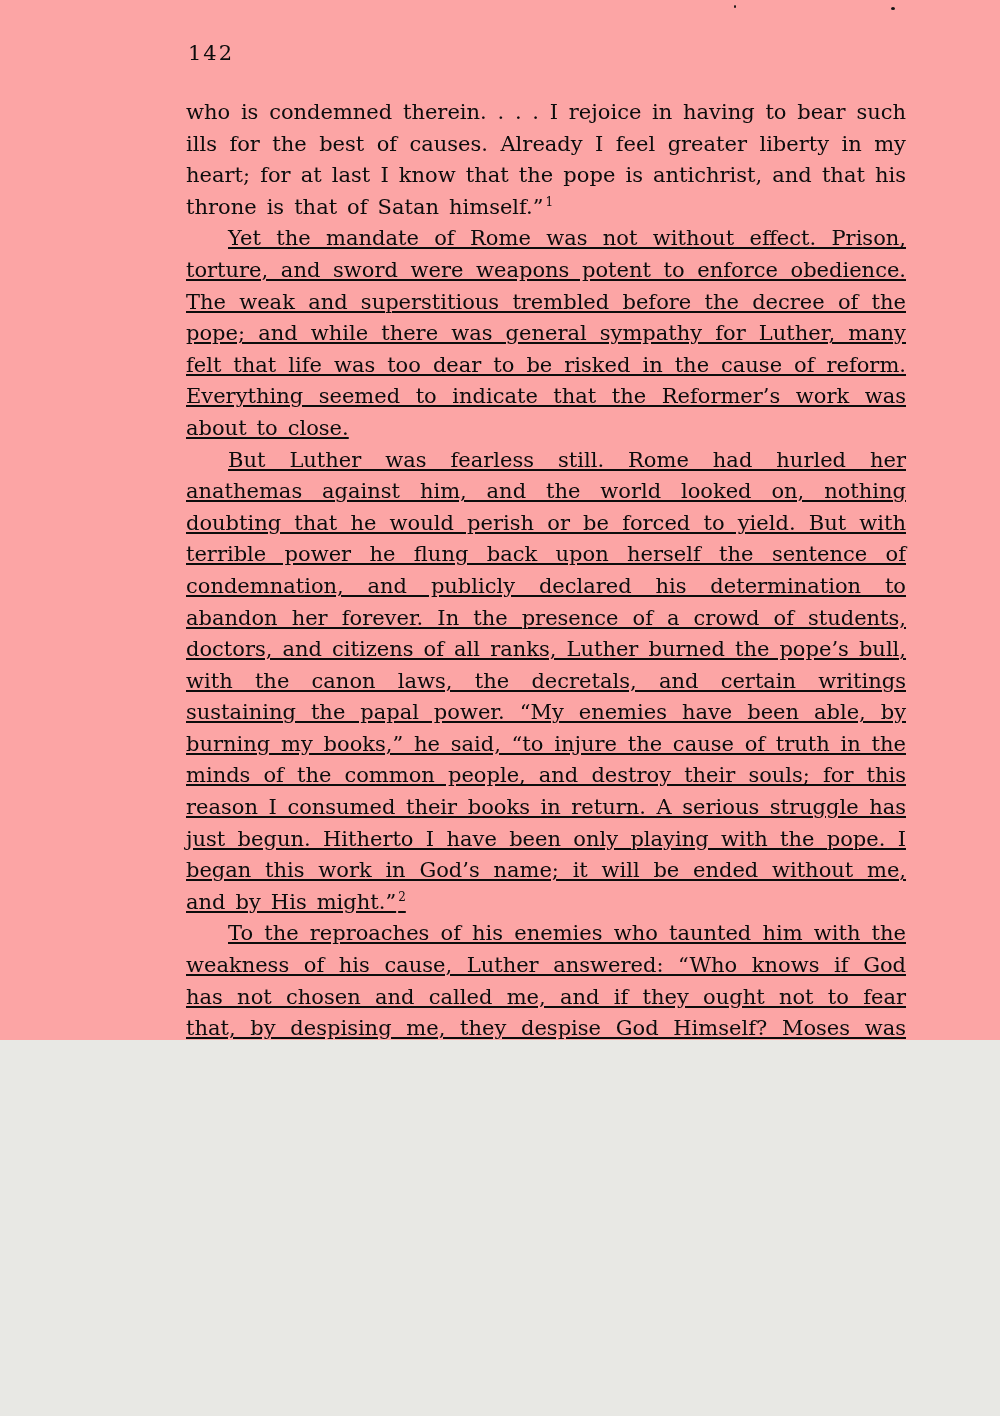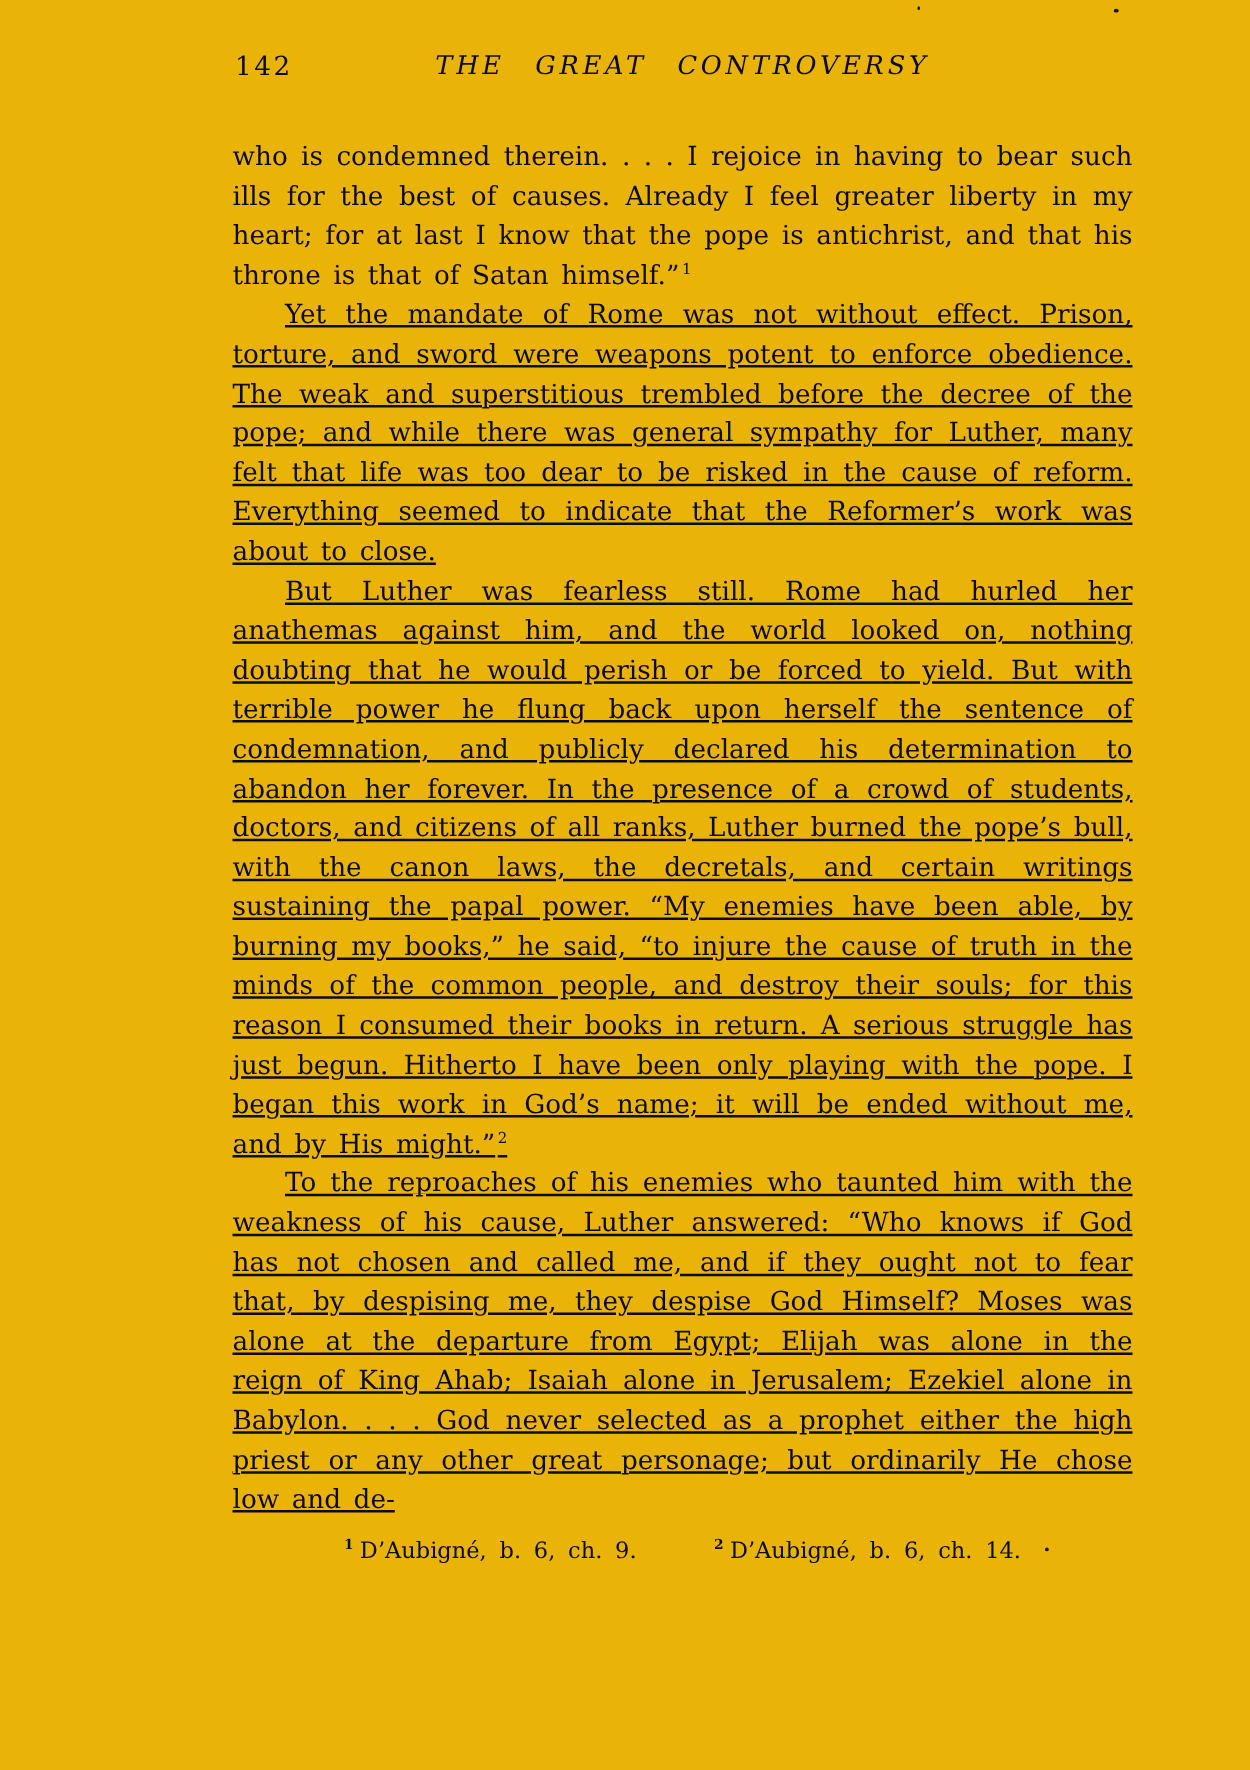--- a/index.html
+++ b/index.html
@@ -3,23 +3,23 @@
 <meta charset="utf-8">
 <style>
   html, body {
     margin: 0;
     padding: 0;
     background: #e8e8e4;
   }
   .page {
     position: relative;
     width: 1000px;
-    height: 1416px;
+    height: 1040px;
     margin: 0 auto;
-    background: #eab308;
+    background: #fca5a5;
     overflow: hidden;
     font-family: "DejaVu Serif", "Liberation Serif", serif;
     color: #0c0c0c;
   }
   .content {
     position: absolute;
     left: 186px;
     top: 40px;
     width: 720px;
   }
@@ -37,21 +37,21 @@
   .head-title {
     display: block;
     text-align: center;
     font-style: italic;
     font-size: 20.5px;
     letter-spacing: 3px;
     word-spacing: 15px;
     white-space: nowrap;
   }
   .body-text {
-    margin-top: 42px;
+    margin-top: 29px;
     font-size: 21px;
     line-height: 31.6px;
     text-align: justify;
     word-spacing: 0.16em;
   }
   .para {
     margin: 0;
     padding: 0;
   }
   .para.indent {
@@ -97,21 +97,20 @@
 
 <div class="page">
   <div class="speck speck-1"></div>
   <div class="speck speck-2"></div>
   <div class="speck speck-3"></div>
 
   <div class="content">
 
     <header class="running-head">
       <span class="page-num">142</span>
-      <span class="head-title">THE GREAT CONTROVERSY</span>
     </header>
 
     <main class="body-text" id="paragraphs">
         <p class="para"><span>who is condemned therein.&nbsp;.&nbsp;.&nbsp;. I rejoice in having to bear such ills for the best of causes. Already I feel greater liberty in my heart; for at last I know that the pope is antichrist, and that his throne is that of Satan himself.”</span><sup class="fref">1</sup></p>
         <p class="para indent"><span>Yet the mandate of Rome was not without effect. Prison, torture, and sword were weapons potent to enforce obedience. The weak and superstitious trembled before the decree of the pope; and while there was general sympathy for Luther, many felt that life was too dear to be risked in the cause of reform. Everything seemed to indicate that the Reformer’s work was about to close.</span></p>
         <p class="para indent"><span>But Luther was fearless still. Rome had hurled her anathemas against him, and the world looked on, nothing doubting that he would perish or be forced to yield. But with terrible power he flung back upon herself the sentence of condemnation, and publicly declared his determination to abandon her forever. In the presence of a crowd of students, doctors, and citizens of all ranks, Luther burned the pope’s bull, with the canon laws, the decretals, and certain writings sustaining the papal power. “My enemies have been able, by burning my books,” he said, “to injure the cause of truth in the minds of the common people, and destroy their souls; for this reason I consumed their books in return. A serious struggle has just begun. Hitherto I have been only playing with the pope. I began this work in God’s name; it will be ended without me, and by His might.”</span><sup class="fref">2</sup></p>
         <p class="para indent"><span>To the reproaches of his enemies who taunted him with the weakness of his cause, Luther answered: “Who knows if God has not chosen and called me, and if they ought not to fear that, by despising me, they despise God Himself? Moses was alone at the departure from Egypt; Elijah was alone in the reign of King Ahab; Isaiah alone in Jerusalem; Ezekiel alone in Babylon.&nbsp;.&nbsp;.&nbsp;. God never selected as a prophet either the high priest or any other great personage; but ordinarily He chose low and de-</span></p>
       </main>
 
     <footer class="footnotes" id="footnotes">

